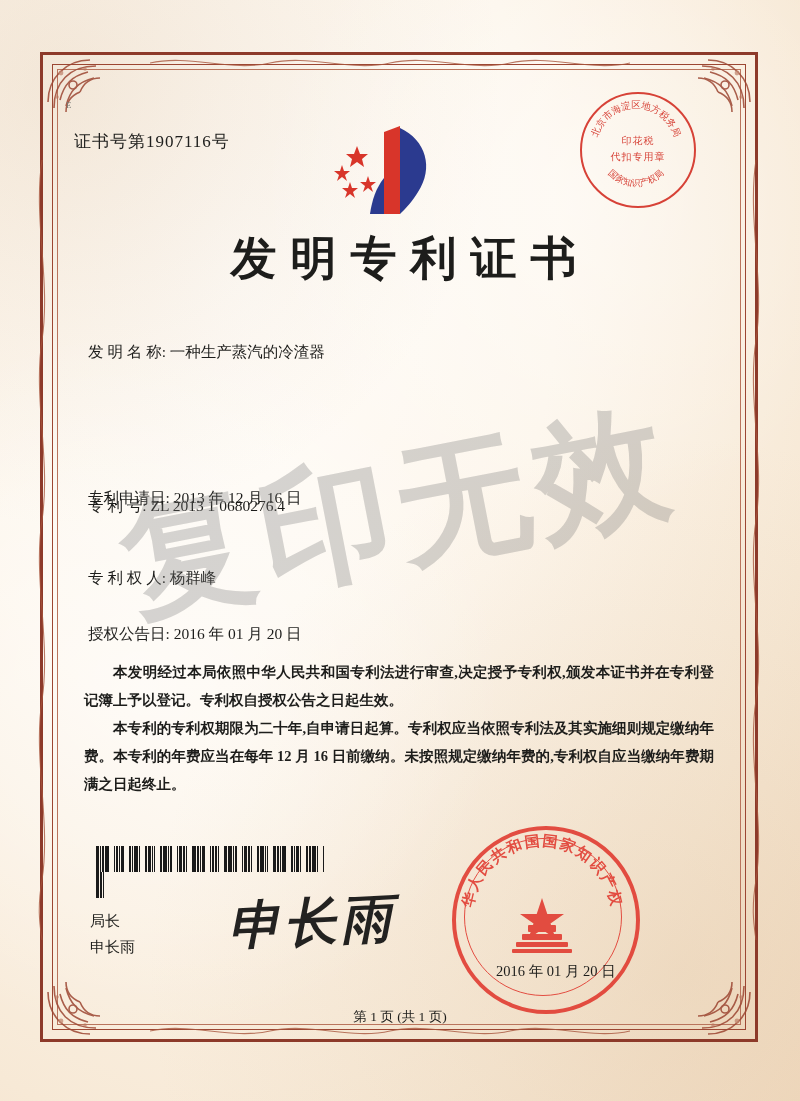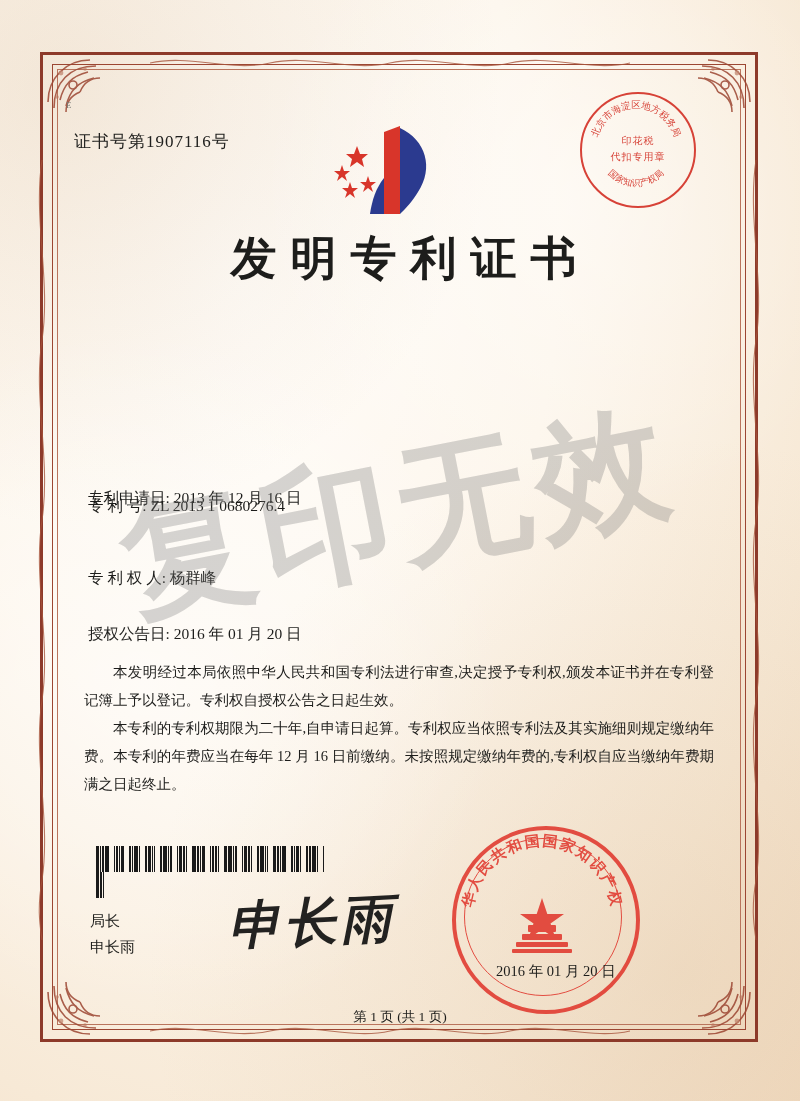--- a/index.html
+++ b/index.html
@@ -175,20 +175,21 @@
     top: 658px;
     width: 630px;
     font-size: 14.5px;
     line-height: 28px;
     color: #1d1d1b;
     text-align: justify;
   }
   .body-text p {
     margin: 0;
     text-indent: 2em;
+    font-weight: bold;
   }
 
   
   .watermark {
     position: absolute;
     left: 118px;
     top: 420px;
     width: 600px;
     font-size: 132px;
     font-weight: bold;
@@ -429,20 +430,24 @@
           <textPath href="#arcBot" startOffset="50%" text-anchor="middle">国家知识产权局</textPath>
         </text>
       </svg>
       <div class="line l1">印花税</div>
       <div class="line l2">代扣专用章</div>
     </div>
   </div>
 
   <div class="title">发明专利证书</div>
 
+  <div class="field f1">
+    <span class="label">发 明 名 称:</span>
+    <span class="value">一种生产蒸汽的冷渣器</span>
+  </div>
   <div class="field f3">
     <span class="label">专 利 号:</span>
     <span class="value">ZL 2013 1 0680276.4</span>
   </div>
   <div class="field f4">
     <span class="label">专利申请日:</span>
     <span class="value">2013 年 12 月 16 日</span>
   </div>
   <div class="field f5">
     <span class="label">专 利 权 人:</span>

